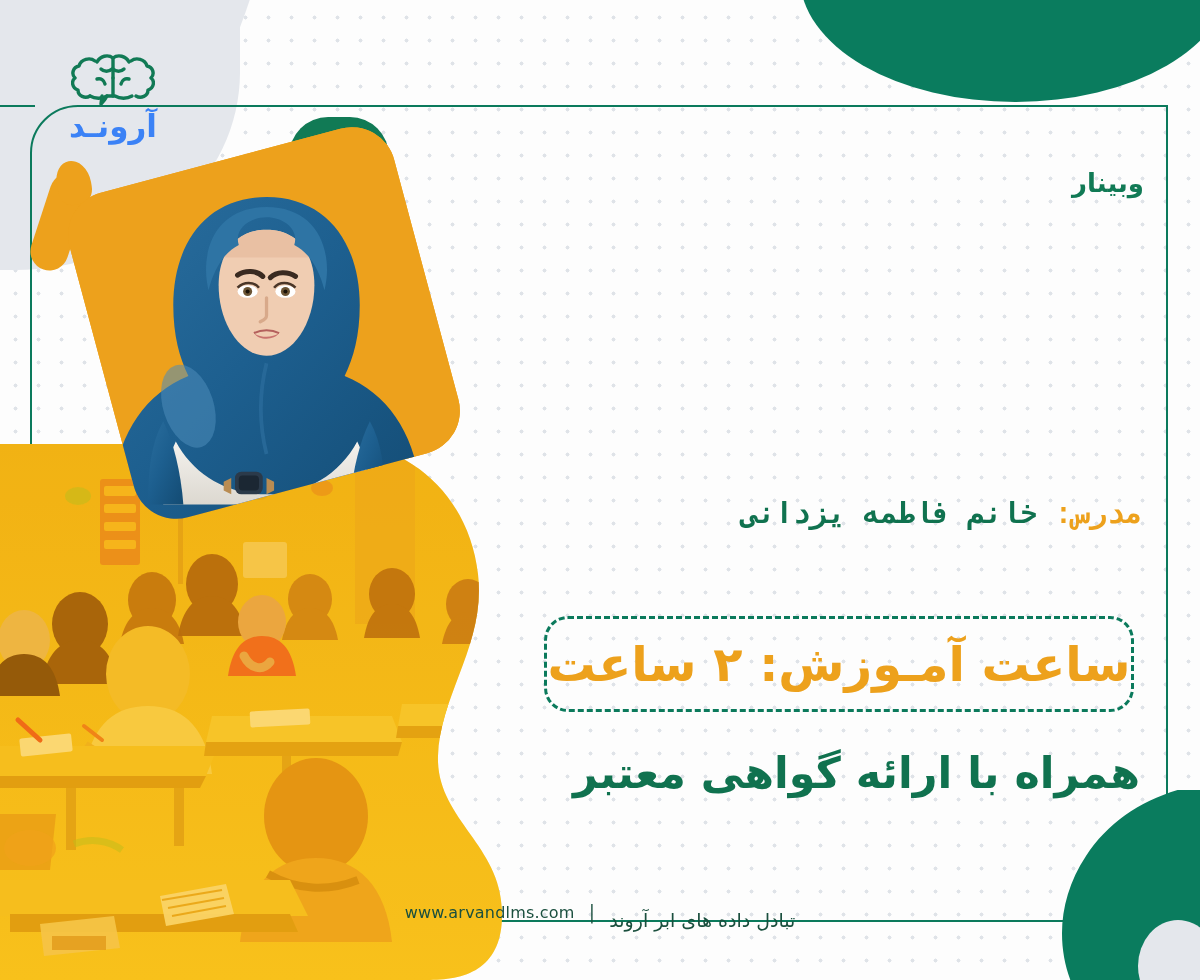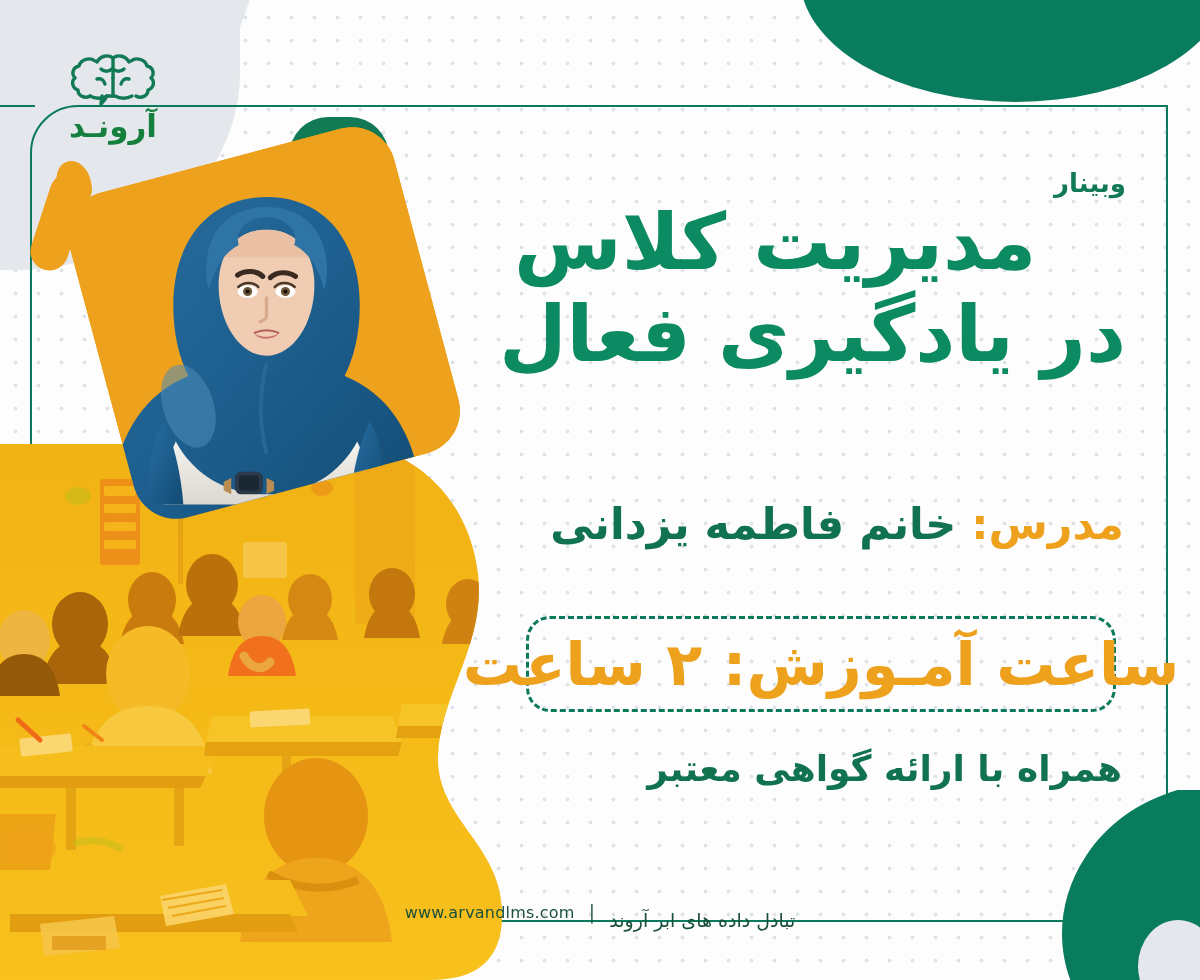--- a/index.html
+++ b/index.html
@@ -76,21 +76,21 @@
   }
 
   
   .logo{
     position:absolute; left:48px; top:52px;
     width:130px; z-index:8;
     text-align:center;
   }
   .logo svg{ display:block; margin:0 auto; }
   .logo-word{
-    font-size:31px; font-weight:bold; color:#15803d;
+    font-size:31px; font-weight:bold; color:#3b82f6;
     direction:rtl; letter-spacing:0px; margin-top:-2px;
     font-family:"DejaVu Sans", sans-serif;
   }
 
   
   .swoosh{
     position:absolute; left:40px; top:172px;
     width:38px; height:100px;
     background:#eda11c;
     border-radius:22px;
@@ -143,60 +143,60 @@
 
   
   .br-green{
     position:absolute; right:-30px; bottom:-40px;
     width:240px; height:230px;
     z-index:6;
   }
 
   
   .content{
-    position:absolute; right:74px; top:0;
+    position:absolute; right:56px; top:0;
     width:620px; height:716px;
-    direction:rtl; text-align:left;
+    direction:rtl; text-align:right;
     z-index:9;
   }
   .kicker{
     position:absolute; right:0; top:168px;
     font-size:26px; color:#117a55; font-weight:600;
   }
   .title{
     position:absolute; right:0; top:196px;
     width:612px;
     font-size:78px; line-height:1.18;
     font-weight:bold; color:#0c8a62;
     letter-spacing:-1px;
   }
   .title span{ display:block; white-space:nowrap; }
 
   .instructor{
     position:absolute; right:2px; top:498px;
-    font-size:43px; font-weight:bold; line-height:1.25;
-    color:#10724f; white-space:nowrap;
+    font-size:29px; font-weight:bold; line-height:1.25;
+    color:#10724f; white-space:nowrap;font-family:Liberation Mono, monospace;
   }
   .instructor .lbl{ color:#eda11c; }
 
   .duration-box{
     position:absolute; right:10px; top:616px;
     width:590px; height:96px;
     border:3px dashed #0b7a5c;
     border-radius:24px;
     display:flex; align-items:center; justify-content:center;
   }
   .duration-txt{
-    font-size:59px; font-weight:bold; color:#eda11c;
+    font-size:48px; font-weight:bold; color:#eda11c;
     white-space:nowrap; letter-spacing:0.5px;
   }
 
   .certificate{
     position:absolute; right:4px; top:748px;
-    font-size:36px; font-weight:bold; color:#10724f;
+    font-size:43px; font-weight:bold; color:#10724f;
     white-space:nowrap;
   }
 
   
   .footer{
     position:absolute; left:0; right:0; top:893px;
     z-index:9;
     display:flex; align-items:center; justify-content:center;
     gap:14px;
     direction:rtl;
@@ -422,24 +422,20 @@
     <svg width="240" height="230" viewBox="0 0 240 230">
       <path d="M104 230C66 186 60 120 96 66C126 20 176 -4 240 -10V230Z" fill="#0a7c5e"></path>
       <ellipse cx="188" cy="176" rx="40" ry="46" fill="#e4e7ec"></ellipse>
     </svg>
   </div>
 
   <div class="content">
 
     <div class="kicker">وبینار</div>
 
-    <div class="title">
-      <span>مدیریت کلاس</span>
-      <span>در یادگیری فعال</span>
-    </div>
 
     <div class="instructor">
       <span class="lbl">مدرس:</span>
       <span>خانم فاطمه یزدانی</span>
     </div>
 
     <div class="duration-box">
       <span class="duration-txt">ساعت آمـوزش: ۲ ساعت</span>
     </div>
 

